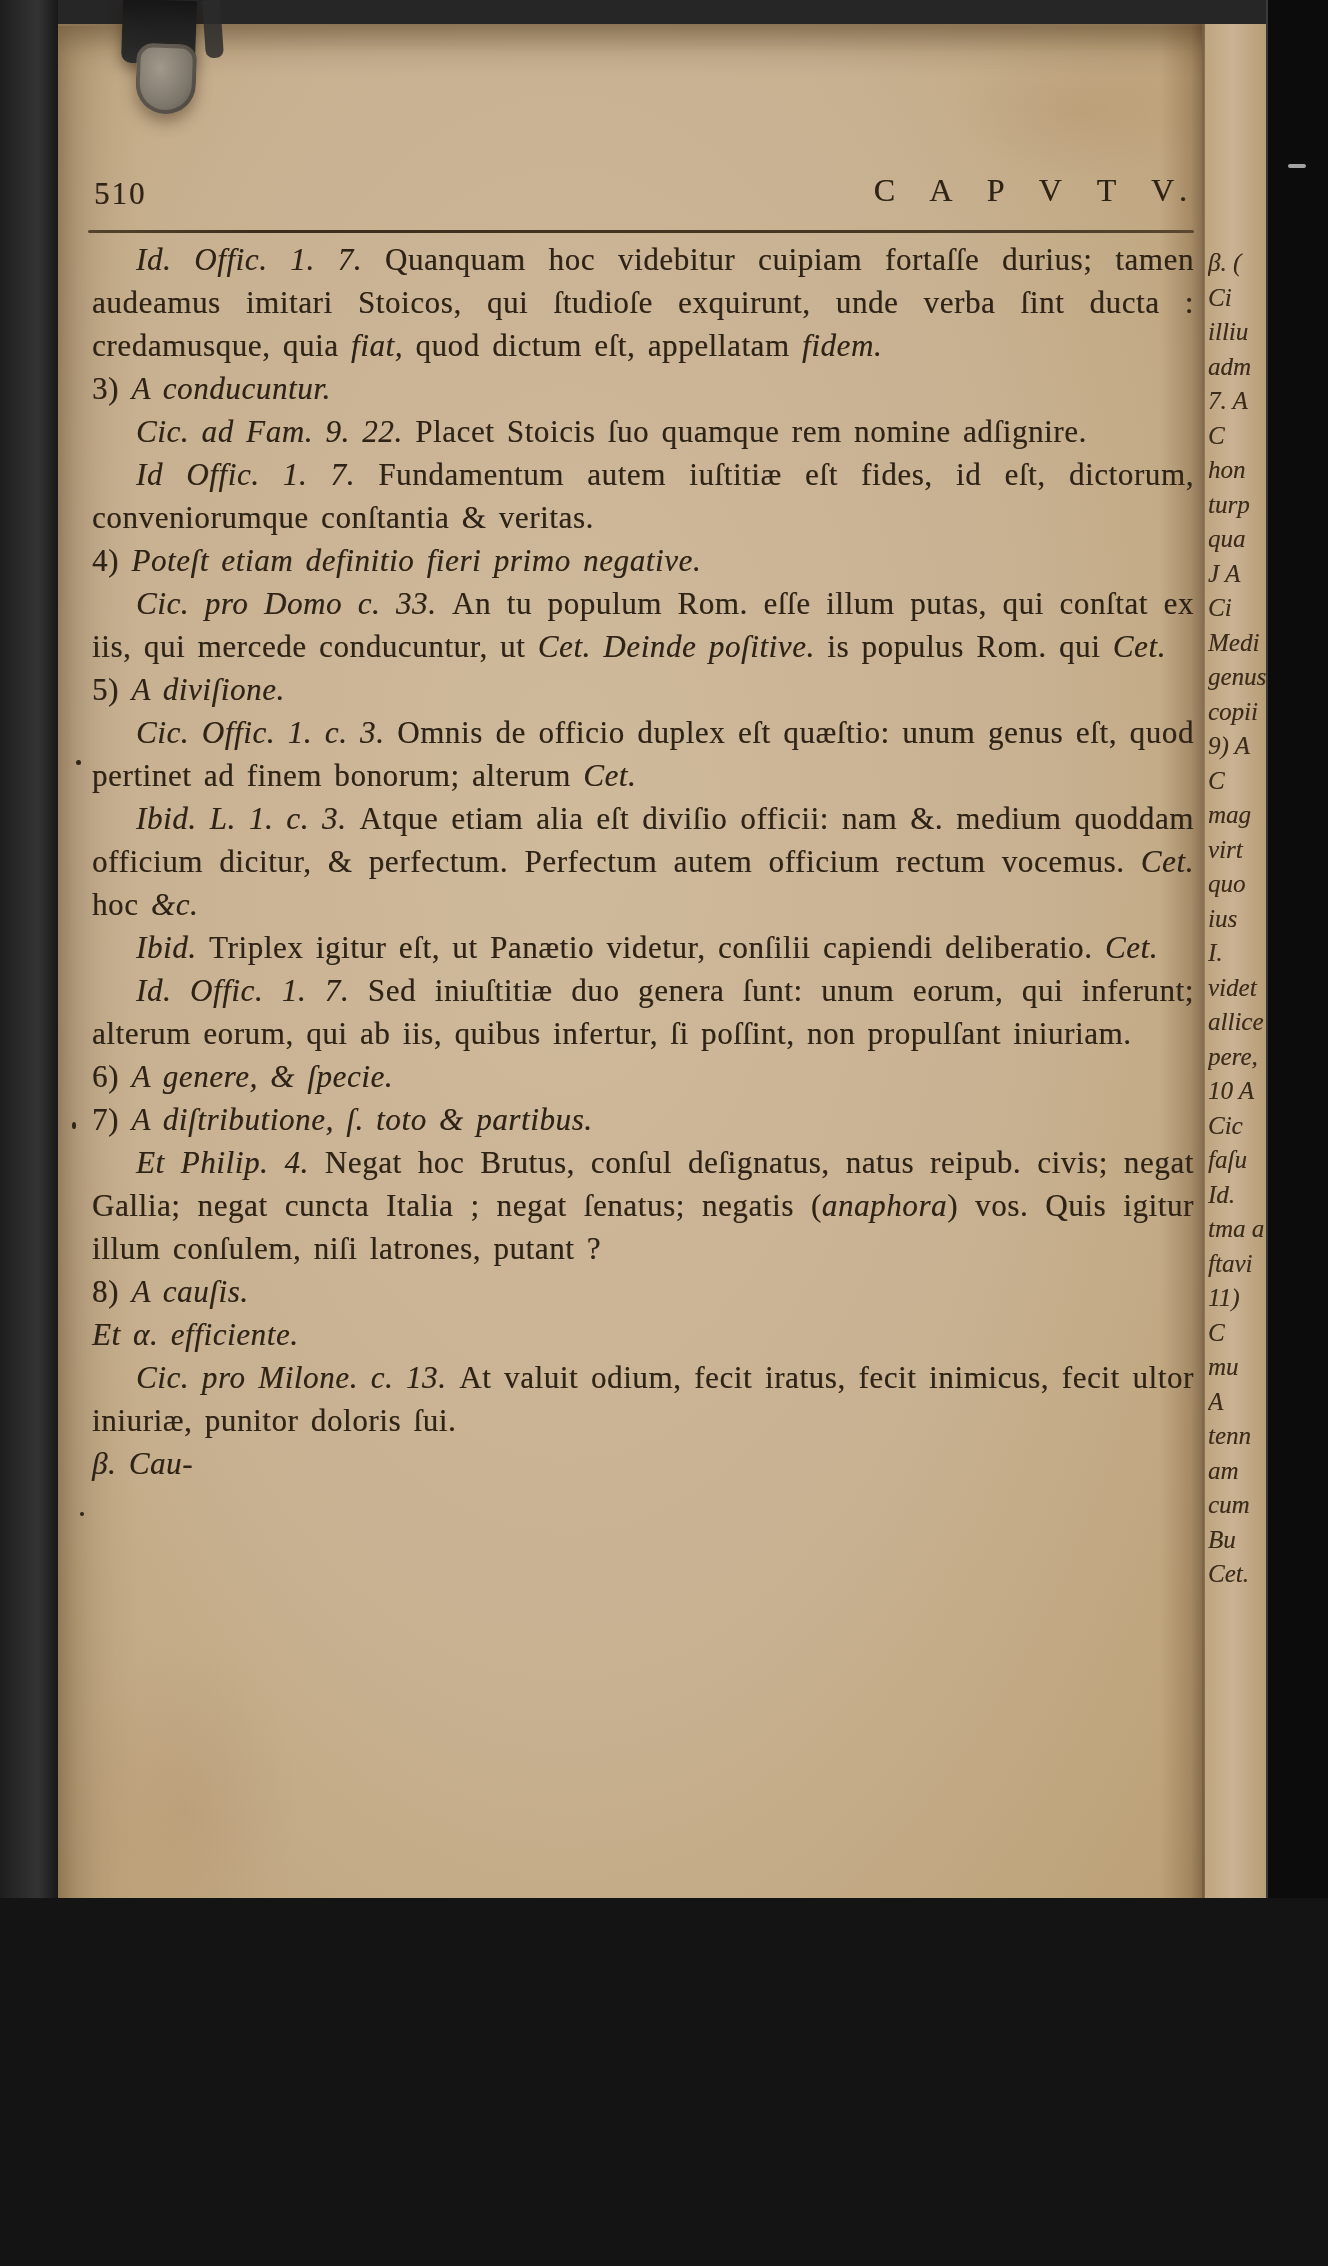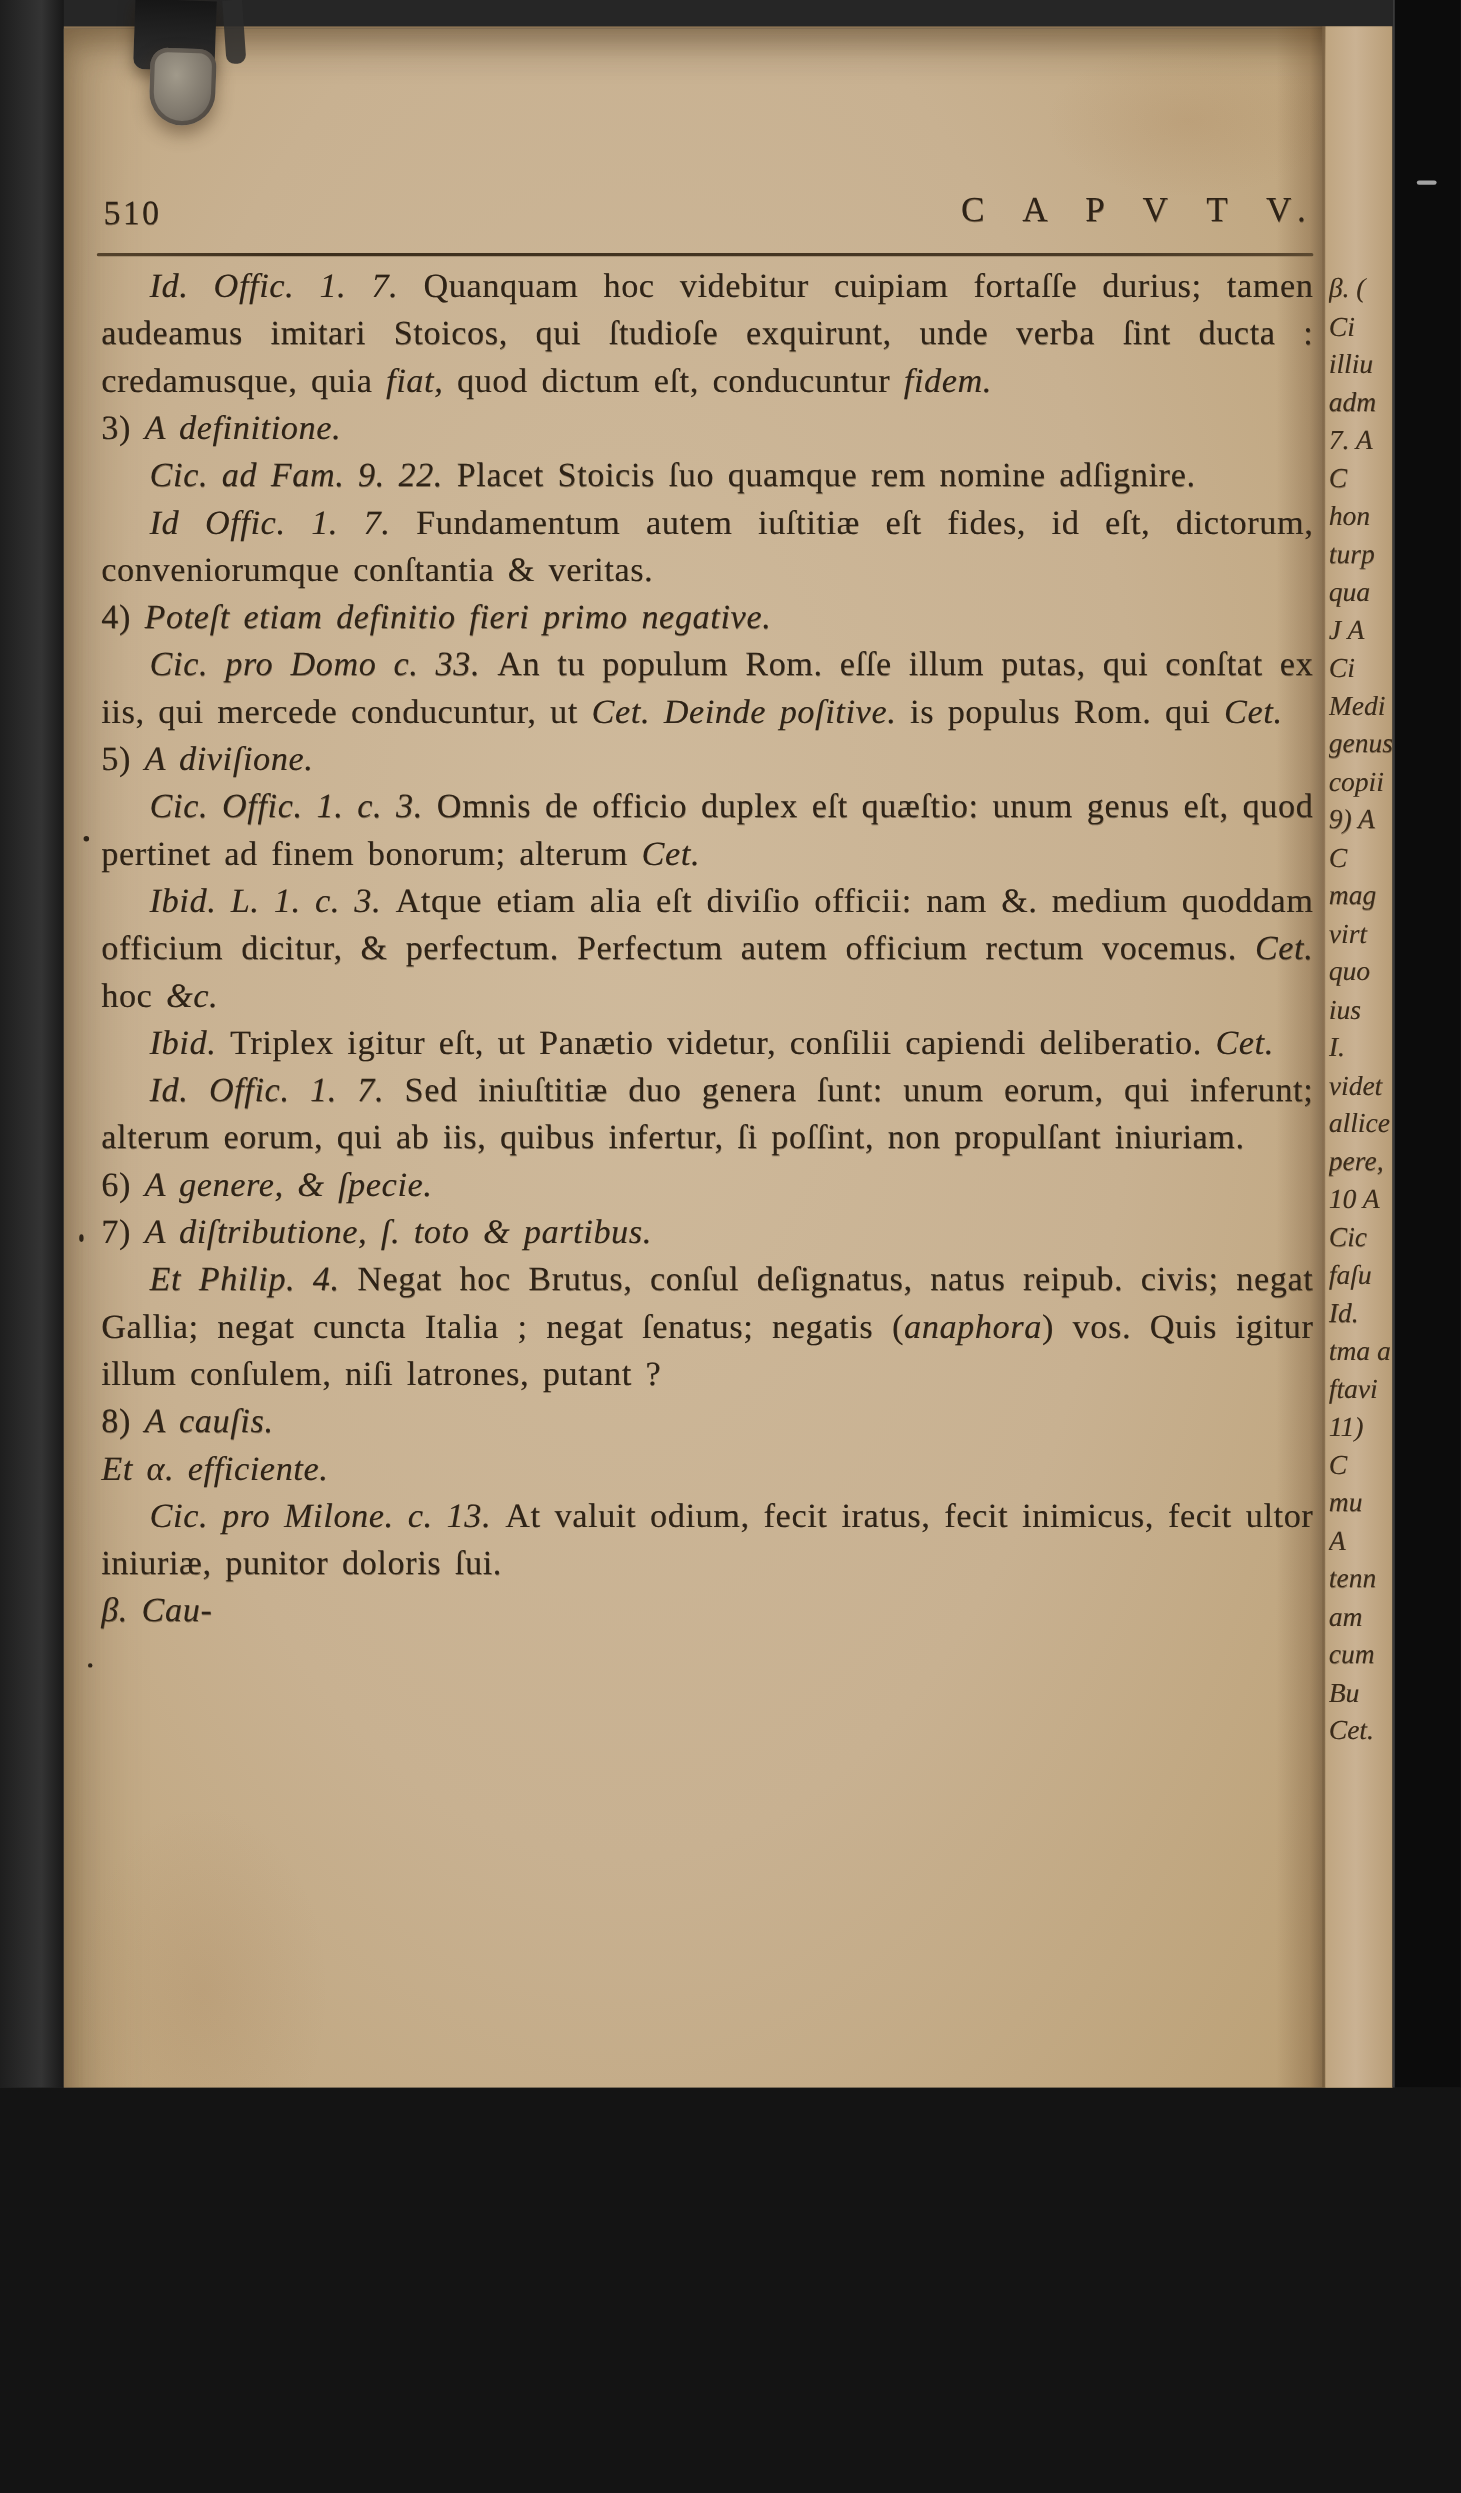--- a/index.html
+++ b/index.html
@@ -96,22 +96,22 @@
   <div class="stain-c"></div>
   <div class="speck s1"></div>
   <div class="speck s2"></div>
   <div class="speck s3"></div>
 
   <span class="pagenum">510</span>
   <span class="chapter">C A P V T V.</span>
   <div class="rule"></div>
 
   <div class="body">
-      <p class="para quote"><span class="it">Id. Offic. 1. 7. </span><span>Quanquam hoc videbitur cuipiam fortaſſe durius; tamen audeamus imitari Stoicos, qui ſtudioſe exquirunt, unde verba ſint ducta : credamusque, quia </span><span class="it">fiat,</span><span> quod dictum eſt, conducuntur </span><span class="it">fidem.</span></p>
-      <p class="para item"><span>3) </span><span class="it">A definitione.</span></p>
+      <p class="para quote"><span class="it">Id. Offic. 1. 7. </span><span>Quanquam hoc videbitur cuipiam fortaſſe durius; tamen audeamus imitari Stoicos, qui ſtudioſe exquirunt, unde verba ſint ducta : credamusque, quia </span><span class="it">fiat,</span><span> quod dictum eſt, appellatam </span><span class="it">fidem.</span></p>
+      <p class="para item"><span>3) </span><span class="it">A conducuntur.</span></p>
       <p class="para quote"><span class="it">Cic. ad Fam. 9. 22. </span><span>Placet Stoicis ſuo quamque rem nomine adſignire.</span></p>
       <p class="para quote"><span class="it">Id Offic. 1. 7. </span><span>Fundamentum autem iuſtitiæ eſt fides, id eſt, dictorum, conveniorumque conſtantia &amp; veritas.</span></p>
       <p class="para item"><span>4) </span><span class="it">Poteſt etiam definitio fieri primo negative.</span></p>
       <p class="para quote"><span class="it">Cic. pro Domo c. 33. </span><span>An tu populum Rom. eſſe illum putas, qui conſtat ex iis, qui mercede conducuntur, ut </span><span class="it">Cet. Deinde poſitive. </span><span>is populus Rom. qui </span><span class="it">Cet.</span></p>
       <p class="para item"><span>5) </span><span class="it">A diviſione.</span></p>
       <p class="para quote"><span class="it">Cic. Offic. 1. c. 3. </span><span>Omnis de officio duplex eſt quæſtio: unum genus eſt, quod pertinet ad finem bonorum; alterum </span><span class="it">Cet.</span></p>
       <p class="para quote"><span class="it">Ibid. L. 1. c. 3. </span><span>Atque etiam alia eſt diviſio officii: nam &amp;. medium quoddam officium dicitur, &amp; perfectum. Perfectum autem officium rectum vocemus. </span><span class="it">Cet. </span><span>hoc </span><span class="it">&amp;c.</span></p>
       <p class="para quote"><span class="it">Ibid. </span><span>Triplex igitur eſt, ut Panætio videtur, conſilii capiendi deliberatio. </span><span class="it">Cet.</span></p>
       <p class="para quote"><span class="it">Id. Offic. 1. 7. </span><span>Sed iniuſtitiæ duo genera ſunt: unum eorum, qui inferunt; alterum eorum, qui ab iis, quibus infertur, ſi poſſint, non propulſant iniuriam.</span></p>
       <p class="para item"><span>6) </span><span class="it">A genere, &amp; ſpecie.</span></p>

